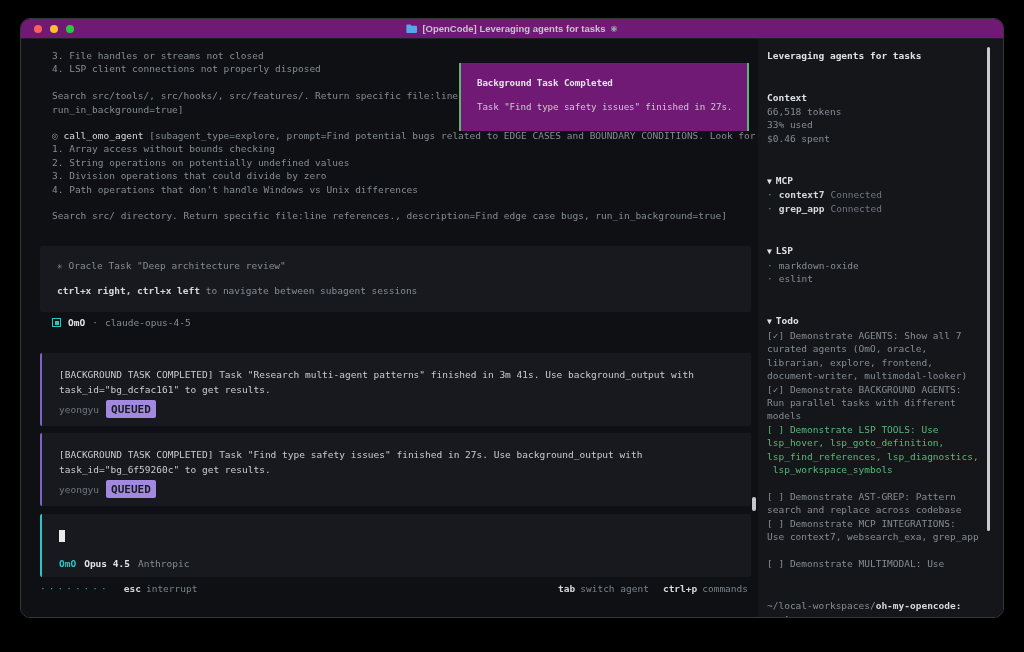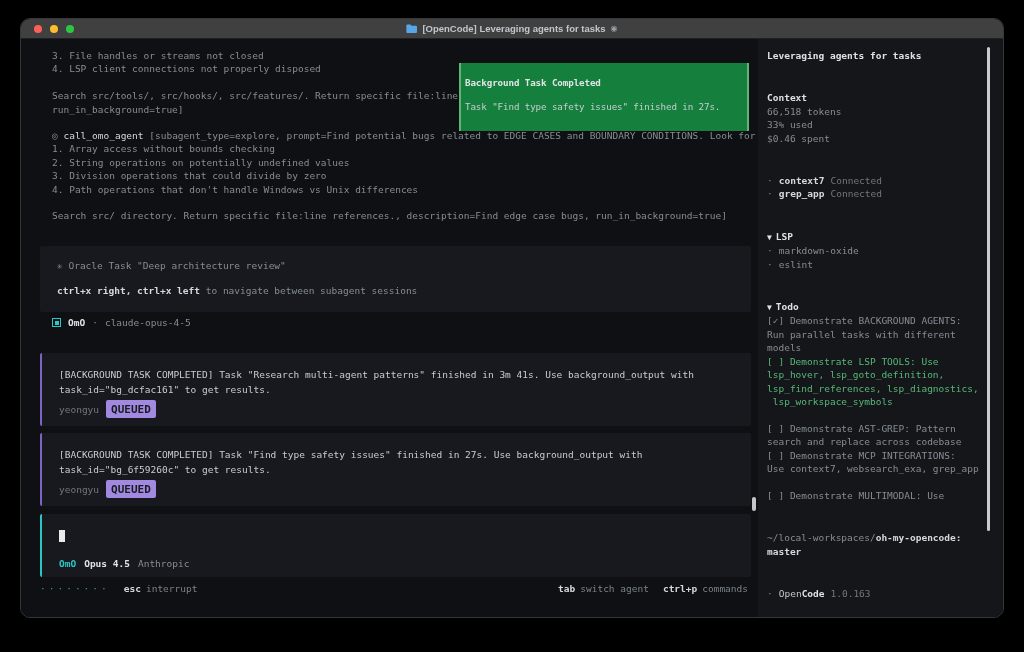--- a/index.html
+++ b/index.html
@@ -1,21 +1,21 @@
 <!DOCTYPE html>
 <html><head>
 <meta charset="utf-8">
 <style>
   * { margin:0; padding:0; box-sizing:border-box; }
   html,body { width:1024px; height:652px; background:#000; overflow:hidden;
     font-family:"DejaVu Sans Mono","DejaVu Sans",monospace; }
   .window { position:absolute; left:20px; top:18px; width:984px; height:600px;
     background:#0e1013; border:1px solid #33363b; border-radius:10px; overflow:hidden; }
   
-  .titlebar { position:relative; height:20px; background:#404040; border-bottom:1px solid #1e2024;
+  .titlebar { position:relative; height:20px; background:#701a75; border-bottom:1px solid #1e2024;
     display:flex; align-items:center; justify-content:center; }
   .traffic { position:absolute; left:13px; top:6px; display:flex; gap:8px; }
   .tl { width:8px; height:8px; border-radius:50%; display:inline-block; }
   .tl.red{ background:#ff5f57; } .tl.yellow{ background:#febc2e; } .tl.green{ background:#28c840; }
   .title { display:flex; align-items:center; gap:5px; font-family:"Liberation Sans",sans-serif;
     font-size:9.5px; font-weight:bold; color:#c2c6cb; }
   .title .spin { color:#9aa0a6; font-size:8px; font-weight:normal; }
   
   .body { position:absolute; top:20px; left:0; right:0; bottom:0; }
   .main { position:absolute; left:0; top:0; bottom:0; width:737px; background:#0e1013; overflow:hidden; }
@@ -23,22 +23,22 @@
     padding:10px 14px 16px 9px; font-size:9.5px; line-height:13.4px; }
   
   .main { font-size:9.5px; line-height:13.4px; color:#868d94; }
   pre { font:inherit; white-space:pre; }
   .scrollback { position:absolute; left:31px; top:10px; }
   .toolcall { position:absolute; left:31px; top:90px; white-space:nowrap; }
   .tc-name { color:#d6d9dc; }
   .tc-icon { color:#868d94; }
   
   .toast { position:absolute; left:438px; top:24px; width:290px; height:68px; z-index:5;
-    background:#15803d; border-left:2px solid #62b378; border-right:2px solid #62b378;
-    padding:13px 8px 0 4px; font-size:9.2px; letter-spacing:-0.1px; white-space:nowrap; overflow:hidden; }
+    background:#701a75; border-left:2px solid #62b378; border-right:2px solid #62b378;
+    padding:13px 8px 0 16px; font-size:9.2px; letter-spacing:-0.1px; white-space:nowrap; overflow:hidden; }
   .toast-title { color:#e2e4e7; font-weight:bold; }
   .toast-body { margin-top:11px; color:#c9ccd0; }
   
   .panel { position:absolute; left:19px; width:711px; background:#17191e; border-radius:2px; }
   .oracle { top:207px; height:66px; padding:13px 0 0 17px; }
   .oracle-hint { margin-top:12px; }
   .keys { color:#d6d9dc; font-weight:bold; }
   .agent-header { position:absolute; left:31px; top:277px; display:flex; align-items:center; gap:7px; }
   .omo-box { width:9px; height:9px; border:1px solid #2cc5c5; display:inline-flex;
     align-items:center; justify-content:center; }
@@ -195,32 +195,37 @@
         <div class="sb-title">Leveraging agents for tasks</div>
 
         <div class="sb-section">
           <div class="sb-header">Context</div>
           <div class="sb-line">66,518 tokens</div>
           <div class="sb-line">33% used</div>
           <div class="sb-line">$0.46 spent</div>
         </div>
 
         <div class="sb-section">
+          <div class="sb-header"><span class="arrow">▼</span><span>MCP</span></div>
           <div class="sb-item"><span class="bullet">·</span><span class="mcp-name">context7</span><span class="mcp-status">Connected</span></div>
           <div class="sb-item"><span class="bullet">·</span><span class="mcp-name">grep_app</span><span class="mcp-status">Connected</span></div>
         </div>
 
         <div class="sb-section">
           <div class="sb-header"><span class="arrow">▼</span><span>LSP</span></div>
           <div class="sb-item"><span class="bullet">·</span><span>markdown-oxide</span></div>
           <div class="sb-item"><span class="bullet">·</span><span>eslint</span></div>
         </div>
 
         <div class="sb-section">
           <div class="sb-header"><span class="arrow">▼</span><span>Todo</span></div>
+          <div class="todo-item">[✓] Demonstrate AGENTS: Show all 7
+curated agents (OmO, oracle,
+librarian, explore, frontend,
+document-writer, multimodal-looker)</div>
           <div class="todo-item">[✓] Demonstrate BACKGROUND AGENTS:
 Run parallel tasks with different
 models</div>
           <div class="todo-item active">[ ] Demonstrate LSP TOOLS: Use
 lsp_hover, lsp_goto_definition,
 lsp_find_references, lsp_diagnostics,
  lsp_workspace_symbols</div>
           <div class="todo-item gap-above">[ ] Demonstrate AST-GREP: Pattern
 search and replace across codebase</div>
           <div class="todo-item">[ ] Demonstrate MCP INTEGRATIONS:

